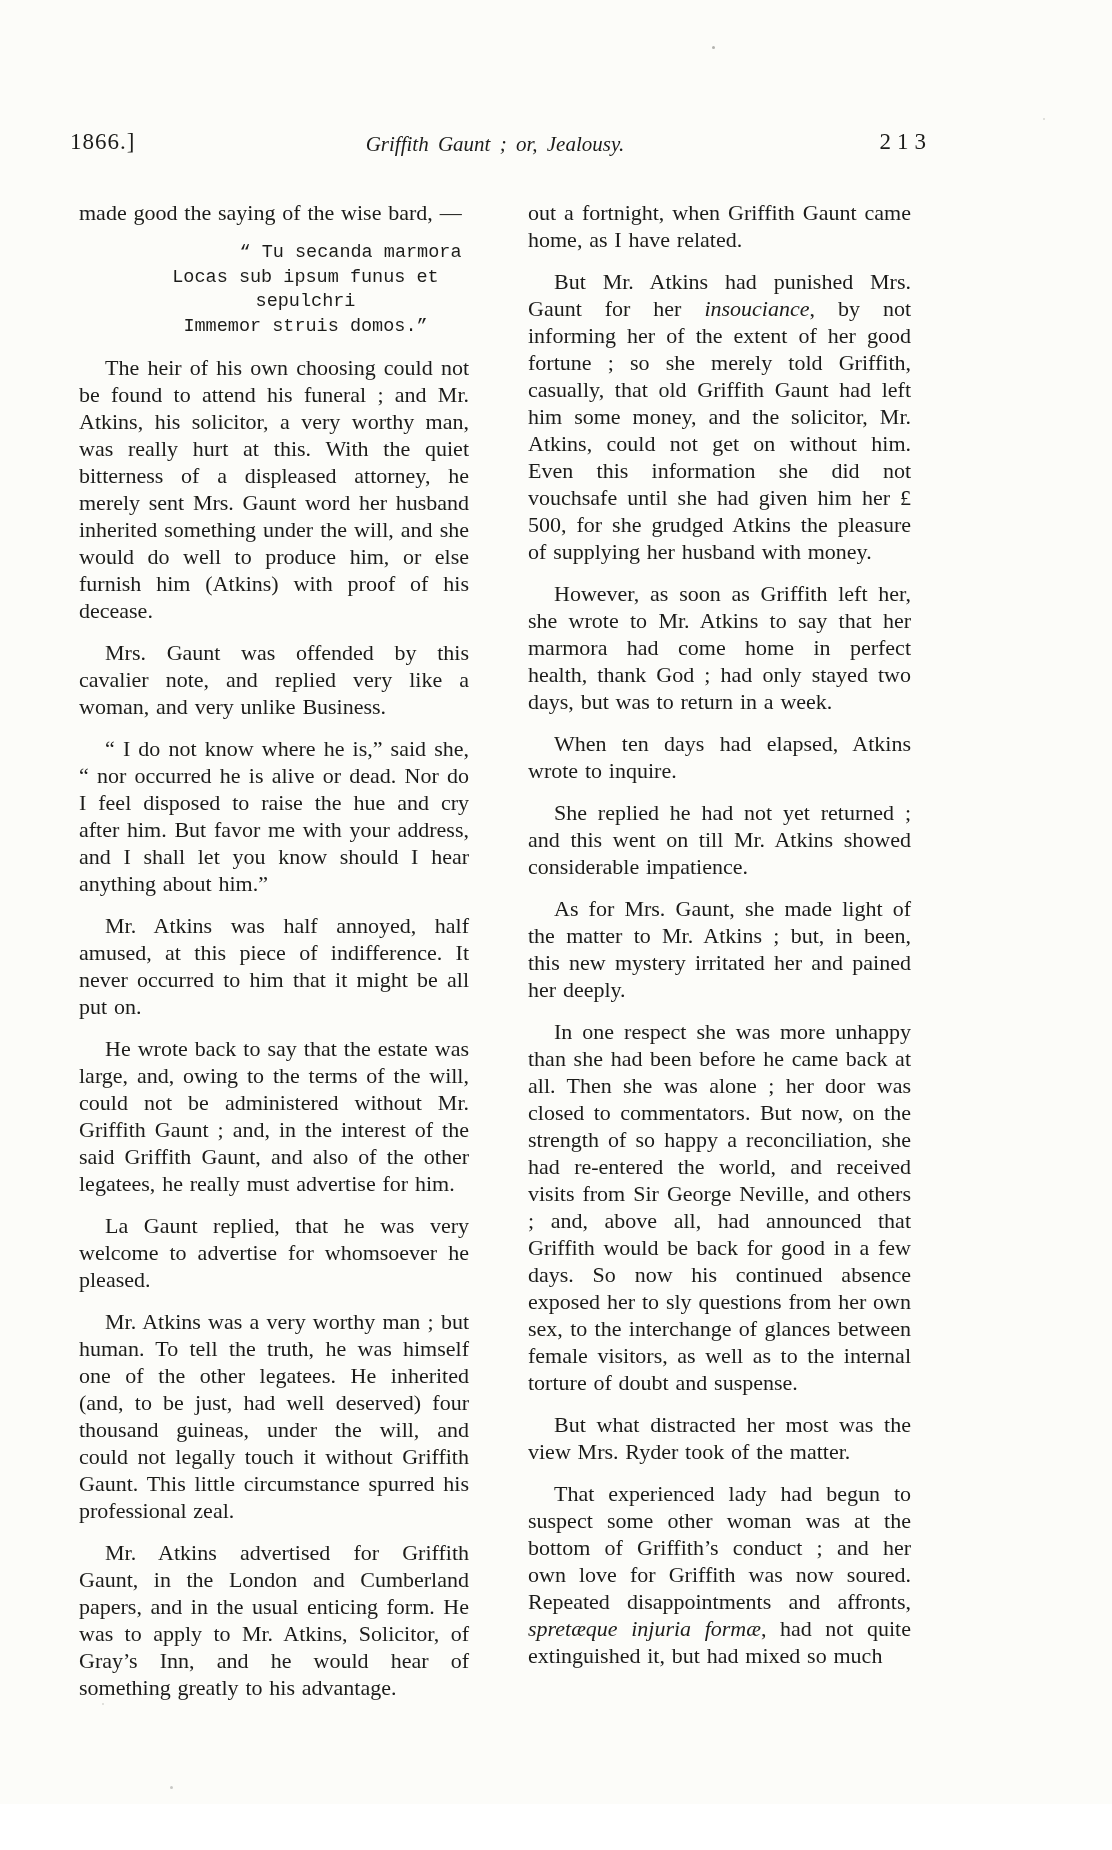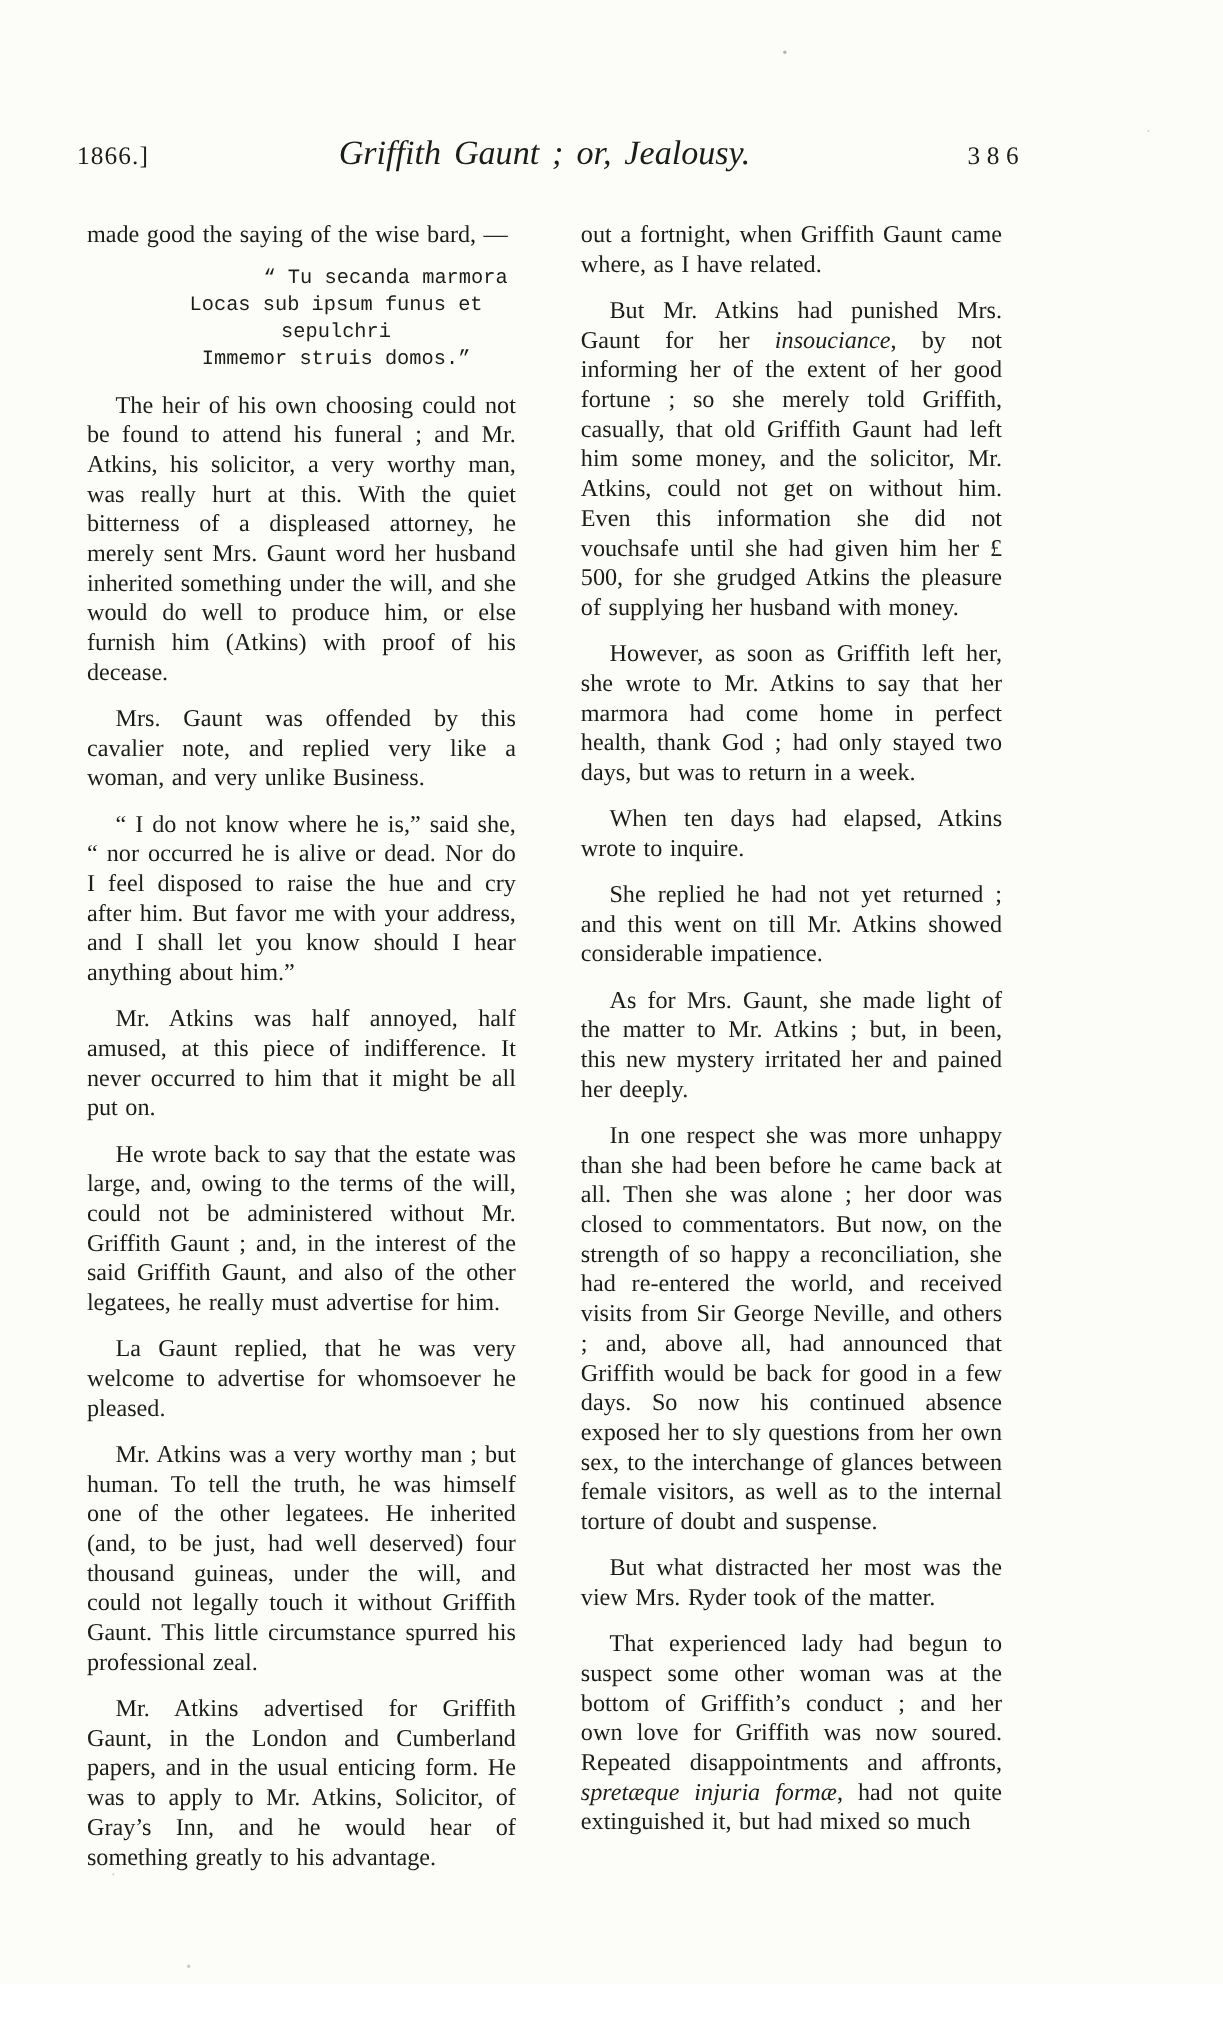--- a/index.html
+++ b/index.html
@@ -5,21 +5,21 @@
   :root { --paper:#fcfcf9; --ink:#1c1c1a; }
   html,body { margin:0; padding:0; background:#ffffff; }
   .page {
     position:relative; width:1112px; height:1804px;
     background:var(--paper); color:var(--ink);
     font-family:"Liberation Serif", "DejaVu Serif", serif;
     overflow:hidden;
   }
   .page-header { position:absolute; left:64px; top:120px; width:862px; height:38px; }
   .header-year { position:absolute; left:6px; bottom:3px; font-size:23px; letter-spacing:1px; }
-  .header-title { position:absolute; left:0; right:0; bottom:1px; text-align:center; font-style:italic; font-size:31px; word-spacing:4px; }
+  .header-title { position:absolute; left:0; right:0; bottom:1px; text-align:center; font-style:italic; font-size:21px; word-spacing:4px; }
   .header-page-number { position:absolute; right:0; bottom:3px; font-size:23px; letter-spacing:6px; margin-right:-6px; }
   .columns { position:absolute; left:64px; top:184px; width:862px; display:flex; gap:29px; }
   .column { text-align:justify; }
   .column-left  { width:420px; }
   .column-right { width:413px; }
   p.para {
     margin:15px; font-size:22px; line-height:27px;
     text-indent:26px; word-spacing:0.06em;
   }
   p.para.no-indent { text-indent:0; }
@@ -37,42 +37,42 @@
   .speck.s5 { left:62px;   top:1828px; width:4px; height:3px; background:rgba(30,30,28,.8); border-radius:1px; }
   .speck.s6 { left:240px;  top:1434px; width:2px; height:2px; opacity:.6; }
 </style>
 </head>
 <body>
 
 <div class="page">
   <header class="page-header">
     <span class="header-year">1866.]</span>
     <span class="header-title">Griffith Gaunt ; or, Jealousy.</span>
-    <span class="header-page-number">386</span>
+    <span class="header-page-number">213</span>
   </header>
 
   <main class="columns">
     <div class="column column-left">
         <p class="para no-indent">made good the saying of the wise bard, —</p>
         <div class="verse">
           <div class="verse-line">“ Tu secanda marmora</div>
           <div class="verse-line">Locas sub ipsum funus et sepulchri</div>
           <div class="verse-line">Immemor struis domos.”</div>
         </div>
         <p class="para">The heir of his own choosing could not be found to attend his funeral ; and Mr. Atkins, his solicitor, a very worthy man, was really hurt at this.  With the quiet bitterness of a displeased attorney, he merely sent Mrs. Gaunt word her husband inherited something under the will, and she would do well to produce him, or else furnish him (Atkins) with proof of his decease.</p>
         <p class="para">Mrs. Gaunt was offended by this cavalier note, and replied very like a woman, and very unlike Business.</p>
         <p class="para">“ I do not know where he is,” said she, “ nor occurred he is alive or dead. Nor do I feel disposed to raise the hue and cry after him.  But favor me with your address, and I shall let you know should I hear anything about him.”</p>
         <p class="para">Mr. Atkins was half annoyed, half amused, at this piece of indifference. It never occurred to him that it might be all put on.</p>
         <p class="para">He wrote back to say that the estate was large, and, owing to the terms of the will, could not be administered without Mr. Griffith Gaunt ; and, in the interest of the said Griffith Gaunt, and also of the other legatees, he really must advertise for him.</p>
         <p class="para">La Gaunt replied, that he was very welcome to advertise for whomsoever he pleased.</p>
         <p class="para">Mr. Atkins was a very worthy man ; but human.  To tell the truth, he was himself one of the other legatees.  He inherited (and, to be just, had well deserved) four thousand guineas, under the will, and could not legally touch it without Griffith Gaunt.  This little circumstance spurred his professional zeal.</p>
         <p class="para">Mr. Atkins advertised for Griffith Gaunt, in the London and Cumberland papers, and in the usual enticing form. He was to apply to Mr. Atkins, Solicitor, of Gray’s Inn, and he would hear of something greatly to his advantage.</p>
       </div>
     <div class="column column-right">
-        <p class="para no-indent">out a fortnight, when Griffith Gaunt came where, as I have related.</p>
+        <p class="para no-indent">out a fortnight, when Griffith Gaunt came home, as I have related.</p>
         <p class="para">But Mr. Atkins had punished Mrs. Gaunt for her <i>insouciance</i>, by not informing her of the extent of her good fortune ; so she merely told Griffith, casually, that old Griffith Gaunt had left him some money, and the solicitor, Mr. Atkins, could not get on without him.  Even this information she did not vouchsafe until she had given him her £ 500, for she grudged Atkins the pleasure of supplying her husband with money.</p>
         <p class="para">However, as soon as Griffith left her, she wrote to Mr. Atkins to say that her marmora had come home in perfect health, thank God ; had only stayed two days, but was to return in a week.</p>
         <p class="para">When ten days had elapsed, Atkins wrote to inquire.</p>
         <p class="para">She replied he had not yet returned ; and this went on till Mr. Atkins showed considerable impatience.</p>
         <p class="para">As for Mrs. Gaunt, she made light of the matter to Mr. Atkins ; but, in been, this new mystery irritated her and pained her deeply.</p>
         <p class="para">In one respect she was more unhappy than she had been before he came back at all.  Then she was alone ; her door was closed to commentators.  But now, on the strength of so happy a reconciliation, she had re-entered the world, and received visits from Sir George Neville, and others ; and, above all, had announced that Griffith would be back for good in a few days.  So now his continued absence exposed her to sly questions from her own sex, to the interchange of glances between female visitors, as well as to the internal torture of doubt and suspense.</p>
         <p class="para">But what distracted her most was the view Mrs. Ryder took of the matter.</p>
         <p class="para">That experienced lady had begun to suspect some other woman was at the bottom of Griffith’s conduct ; and her own love for Griffith was now soured. Repeated disappointments and affronts, <i>spretæque injuria formæ</i>, had not quite extinguished it, but had mixed so much</p>
       </div>
   </main>

